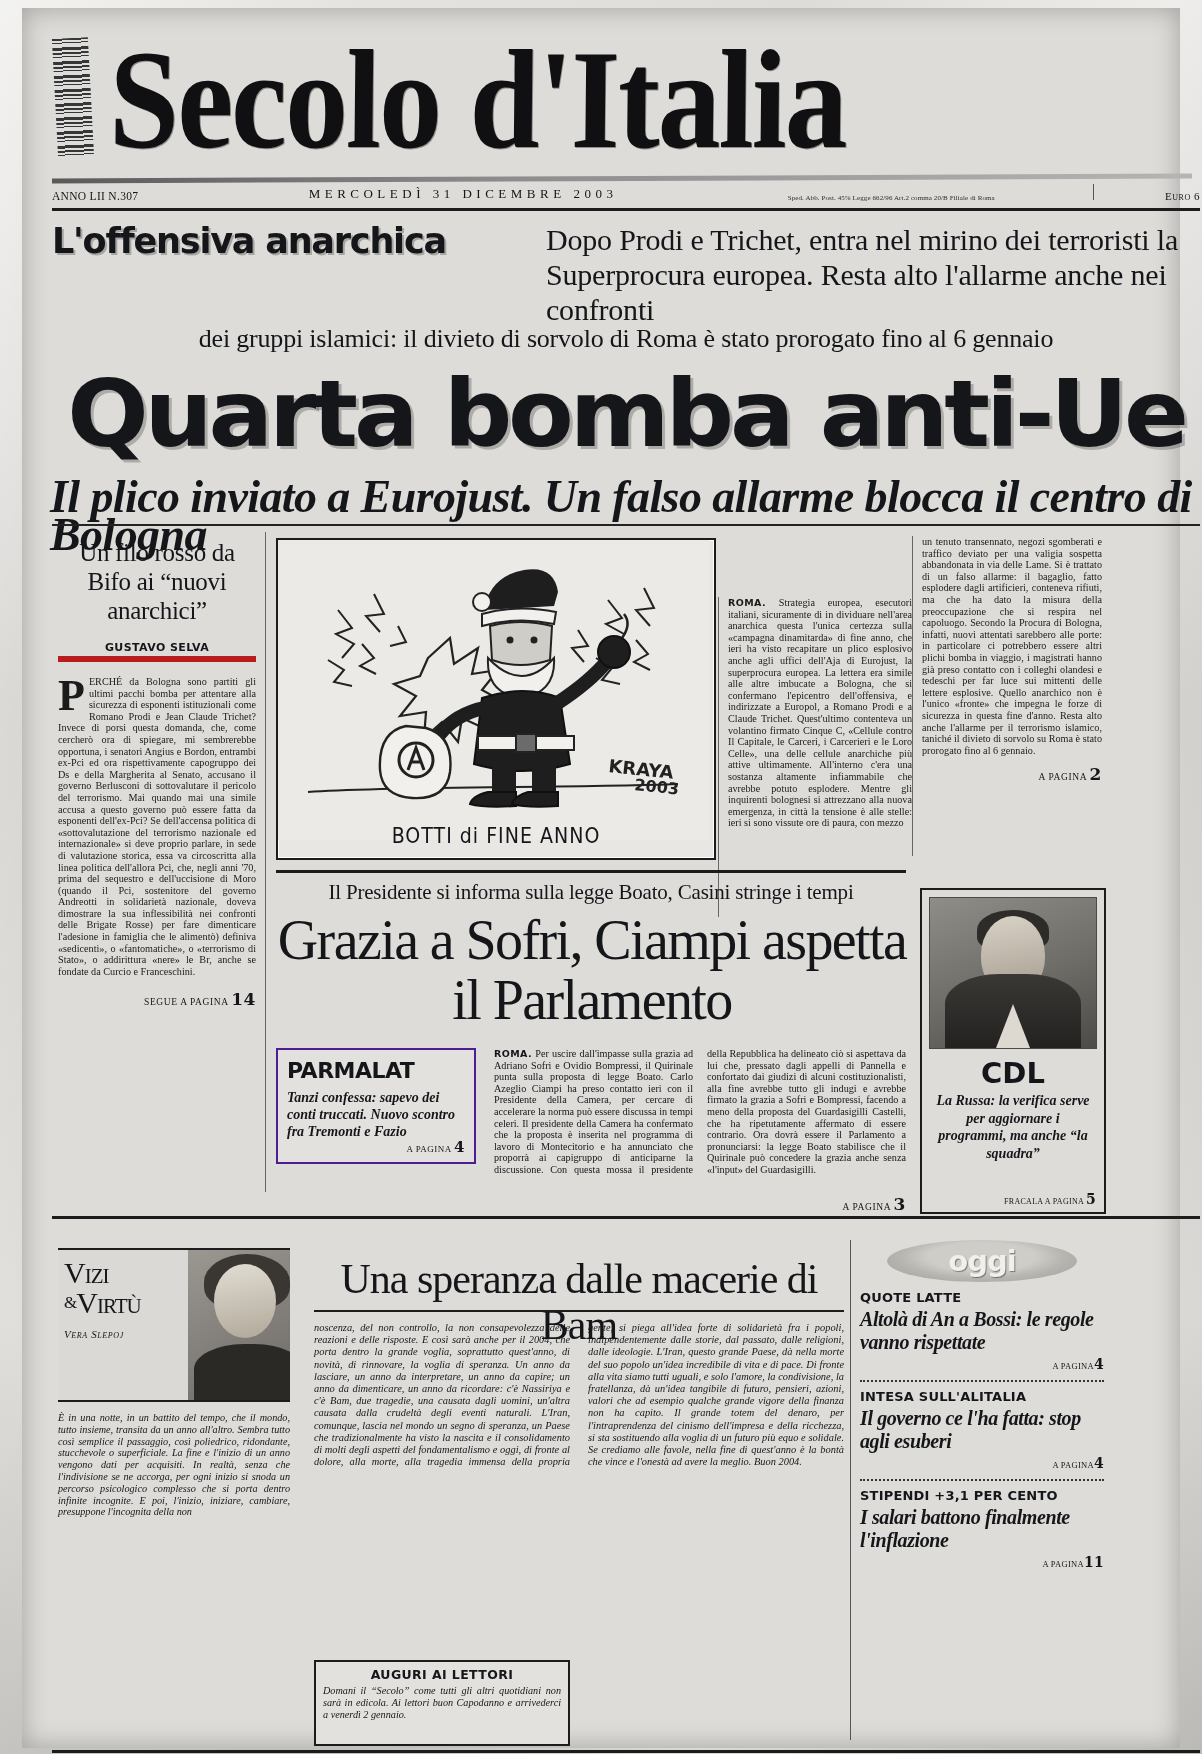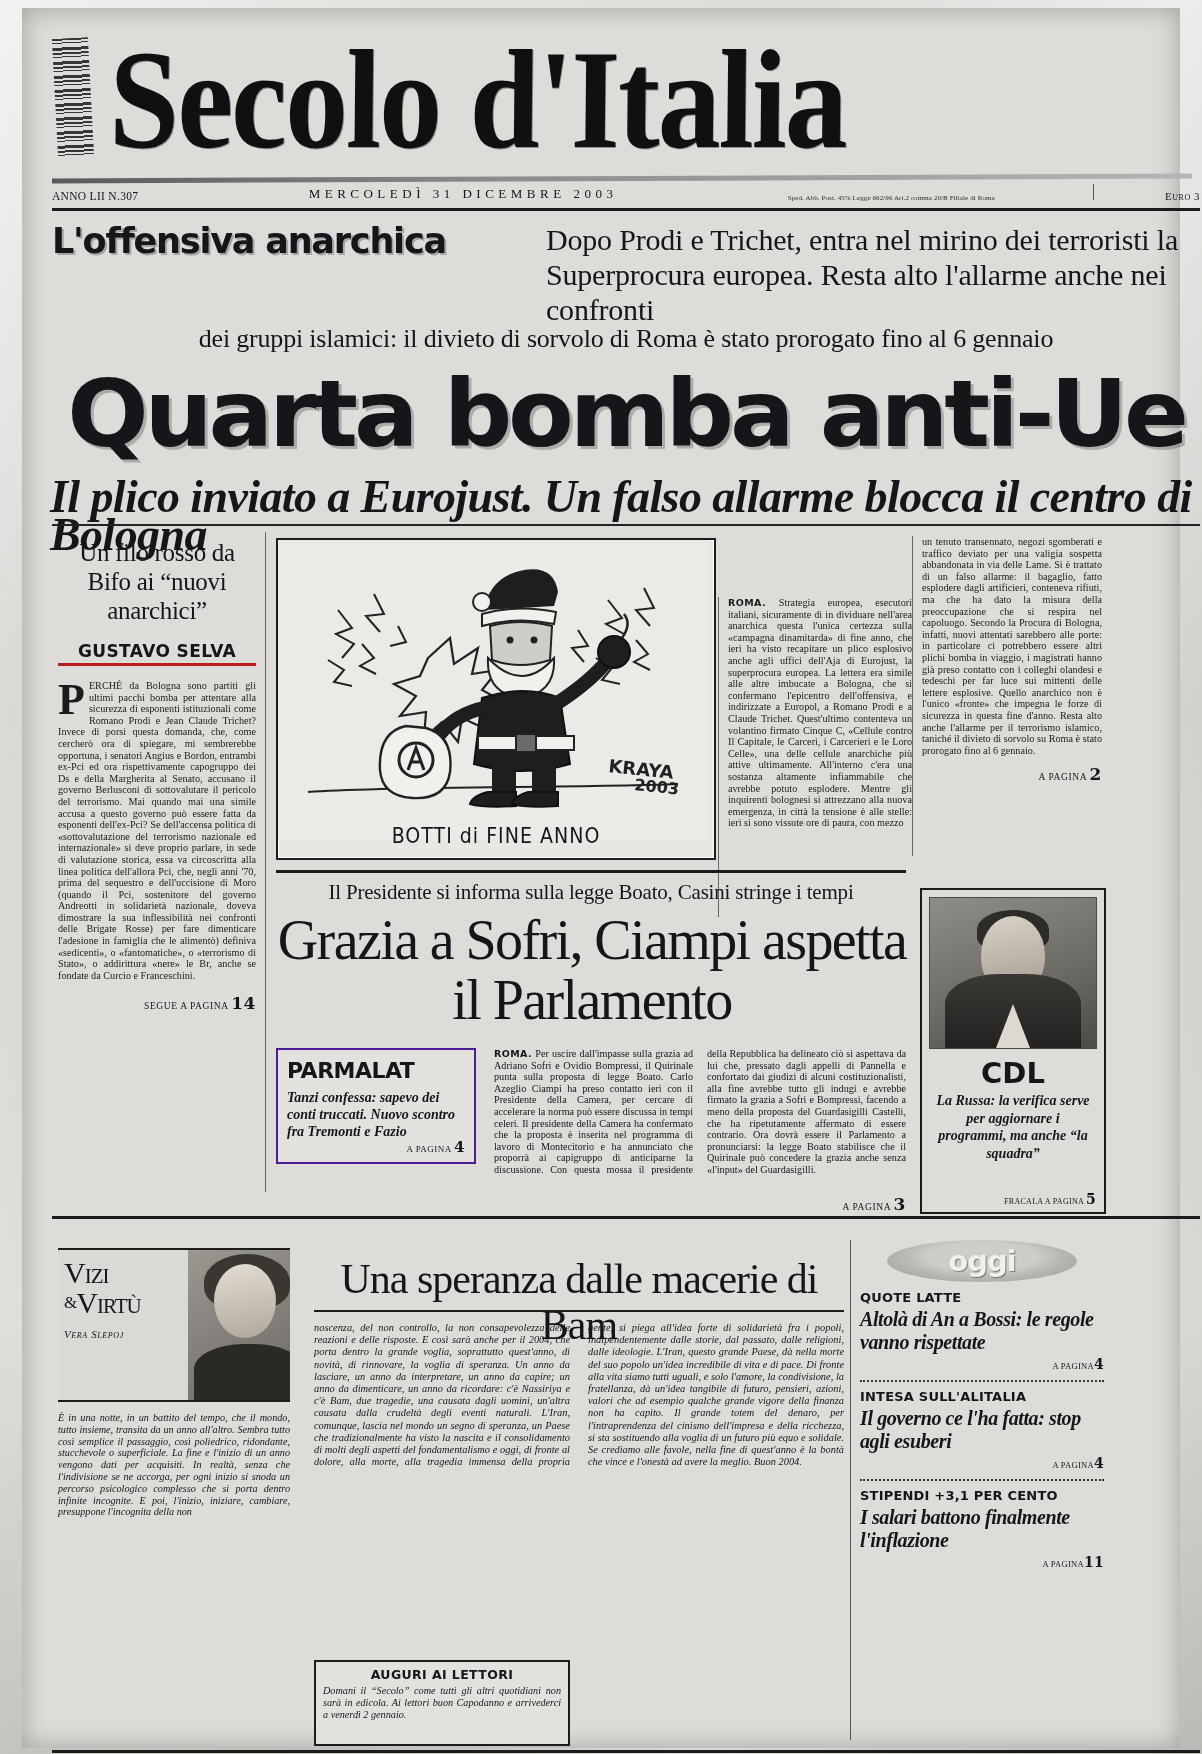--- a/index.html
+++ b/index.html
@@ -90,23 +90,23 @@
 
   
   .col-left{position:absolute;left:36px;top:524px;width:198px;}
   .col-left .vrule{position:absolute;right:-10px;top:0;width:1px;height:660px;background:#666;}
   .lead-title{
     font-size:25px;line-height:29px;text-align:center;letter-spacing:-.3px;
     padding-top:6px;
   }
   .byline{
     text-align:center;margin-top:16px;
-    font-family:"DejaVu Sans", sans-serif;font-weight:700;font-size:17px;
+    font-family:"DejaVu Sans", sans-serif;font-weight:700;font-size:11px;
     letter-spacing:.4px;
-    border-bottom:3px solid #b91c1c;display:block;padding-bottom:2px;
+    border-bottom:6px solid #b91c1c;display:block;padding-bottom:2px;
   }
   .bodytxt{
     font-size:10.2px;line-height:11.6px;text-align:justify;
     margin-top:14px;color:#1b1b1b;
     -webkit-hyphens:auto;hyphens:auto;
   }
   .dropcap::first-letter{
     float:left;font-size:44px;line-height:36px;padding:2px 4px 0 0;font-weight:700;
   }
   .seguesa{
@@ -290,21 +290,21 @@
   <div class="barcode"></div>
   <div class="masthead">
     <div class="title">Secolo d'Italia</div>
   </div>
   <div class="mast-rule"></div>
 
   <div class="dateline">
     <div class="dl-left">ANNO LII N.307</div>
     <div class="dl-center">MERCOLEDÌ 31 DICEMBRE 2003</div>
     <div class="dl-legal">Sped. Abb. Post. 45% Legge 662/96 Art.2 comma 20/B Filiale di Roma</div>
-    <div class="dl-price">Euro 3</div>
+    <div class="dl-price">Euro 6</div>
   </div>
   <div class="dl-sep"></div>
 
   <div class="toprule"></div>
   <div class="kicker-wrap">
     <span class="kicker-flag">L'offensiva anarchica</span><span class="kicker-text">Dopo Prodi e Trichet, entra nel mirino dei terroristi la Superprocura europea. Resta alto l'allarme anche nei confronti</span>
   </div>
   <div class="kicker-lastline">dei gruppi islamici: il divieto di sorvolo di Roma è stato prorogato fino al 6 gennaio</div>
 
   <div class="main-head">Quarta bomba anti-Ue</div>

